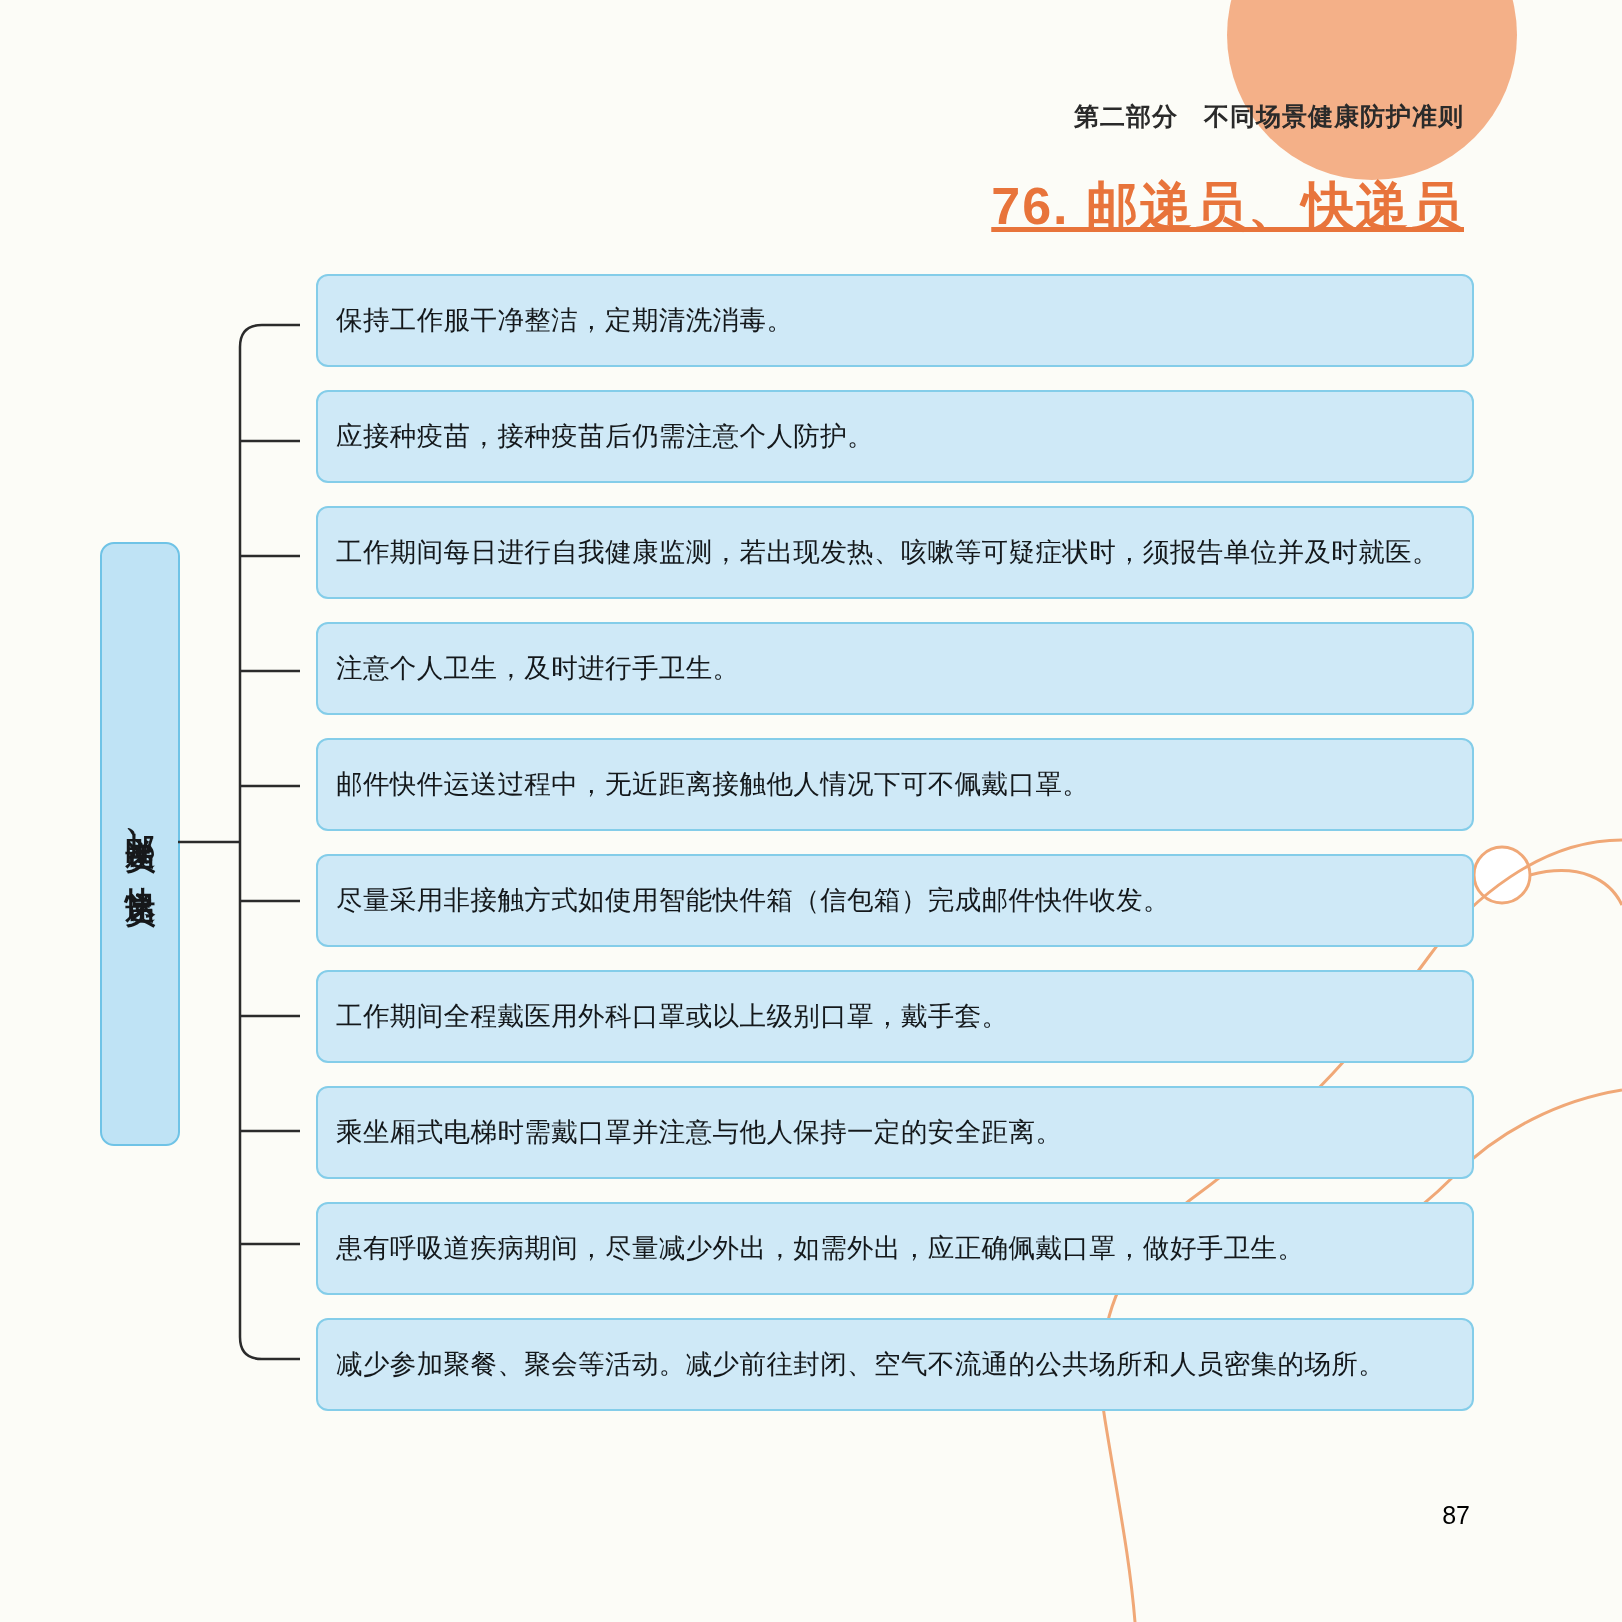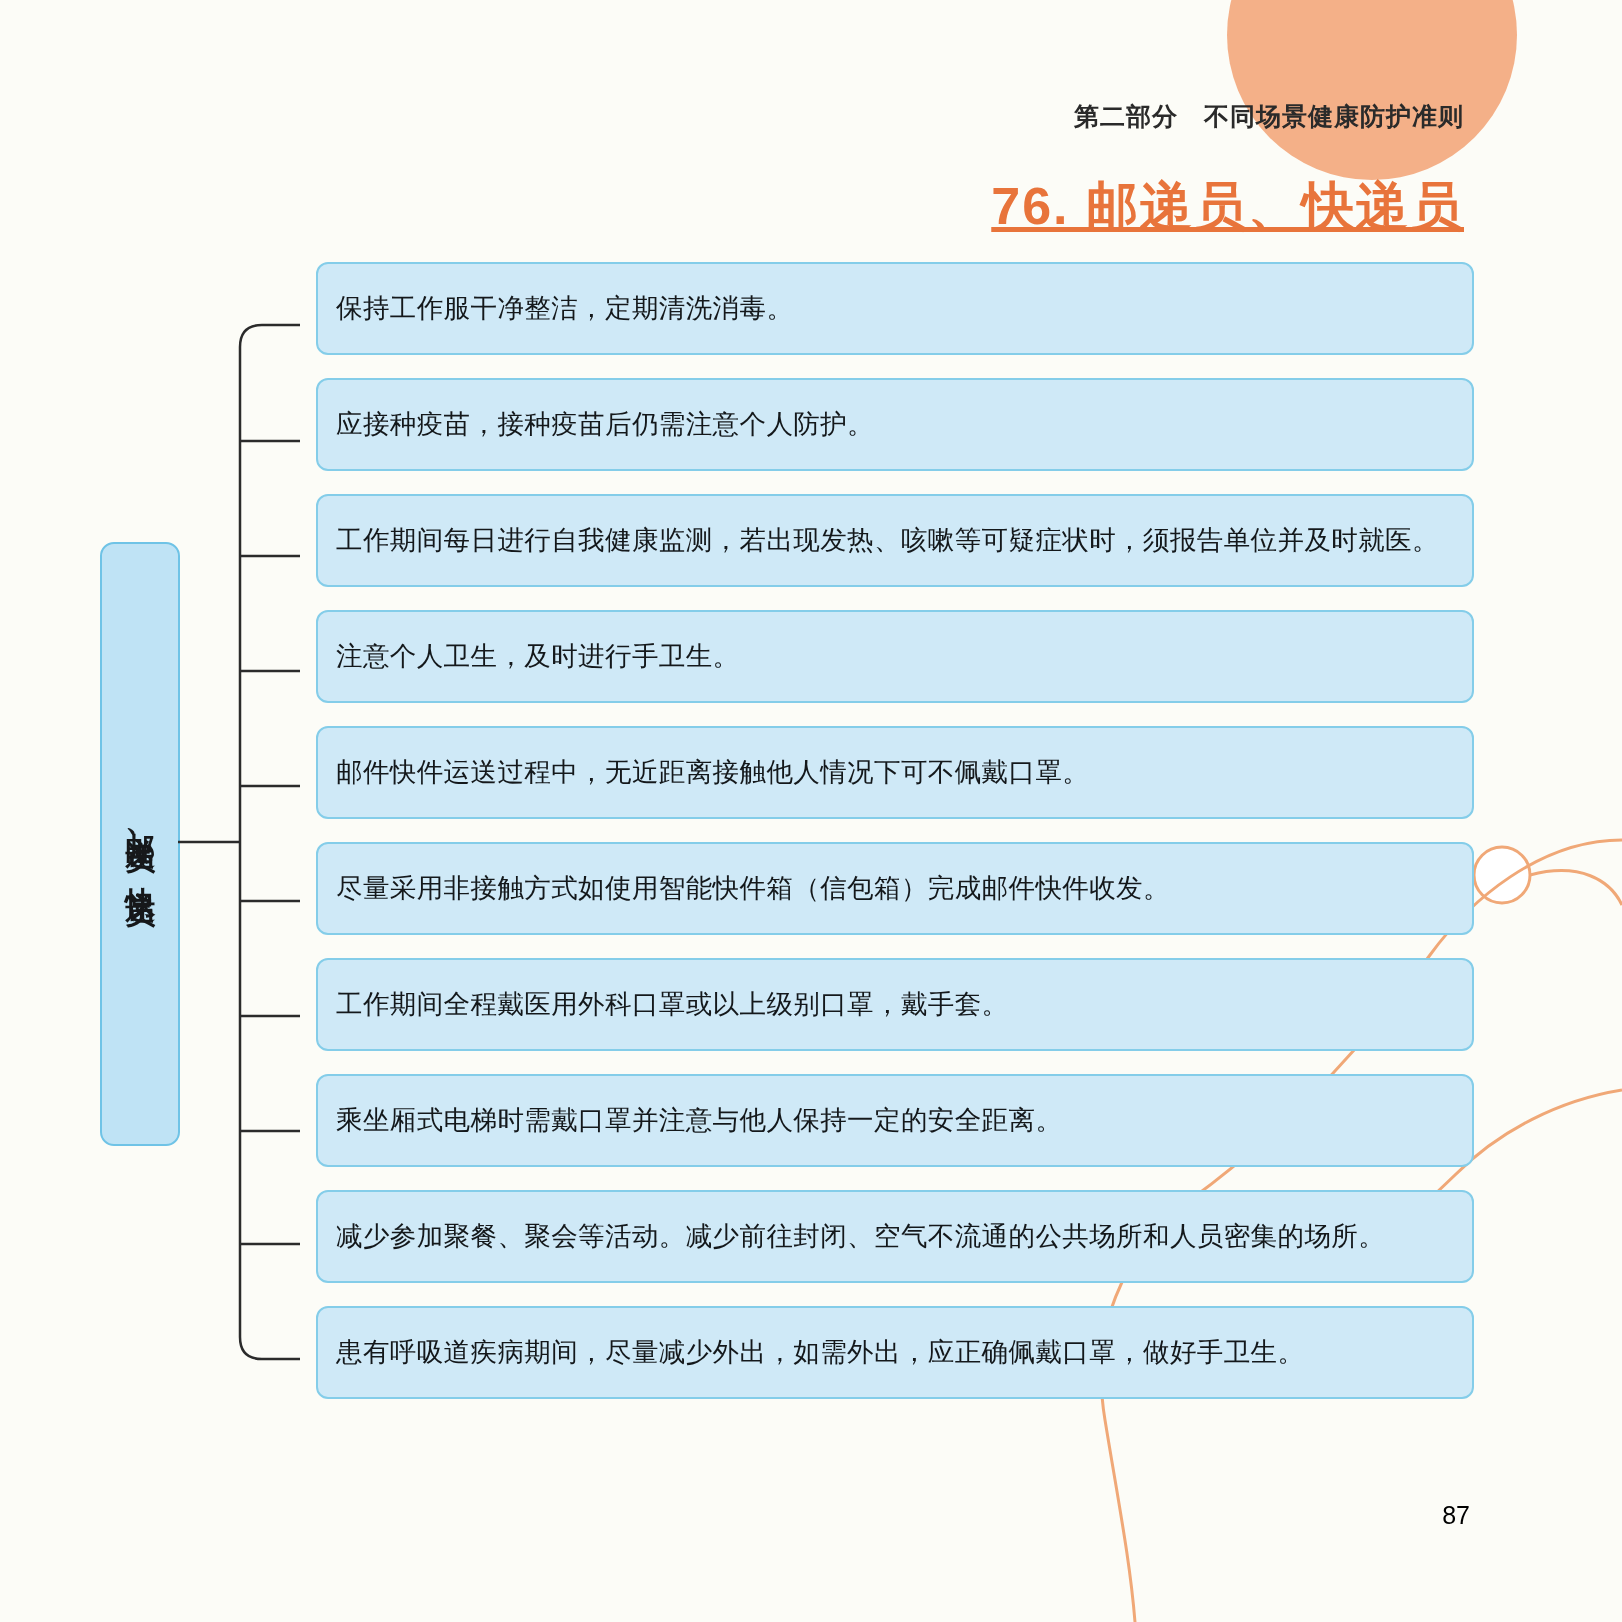--- a/index.html
+++ b/index.html
@@ -98,21 +98,21 @@
   .connectors {
     position: absolute;
     left: 0;
     top: 0;
     width: 1622px;
     height: 1160px;
   }
   .items {
     position: absolute;
     left: 316px;
-    top: 0;
+    top: 12px;
     width: 1160px;
   }
   .item {
     box-sizing: border-box;
     width: 1158px;
     min-height: 93px;
     background: #cfe9f7;
     border: 2px solid #84cde9;
     border-radius: 12px;
     display: flex;
@@ -197,24 +197,24 @@
       <div class="item">
           <span class="item-text">尽量采用非接触方式如使用智能快件箱（信包箱）完成邮件快件收发。</span>
         </div>
       <div class="item">
           <span class="item-text">工作期间全程戴医用外科口罩或以上级别口罩，戴手套。</span>
         </div>
       <div class="item">
           <span class="item-text">乘坐厢式电梯时需戴口罩并注意与他人保持一定的安全距离。</span>
         </div>
       <div class="item">
+          <span class="item-text">患有呼吸道疾病期间，尽量减少外出，如需外出，应正确佩戴口罩，做好手卫生。</span>
+        </div>
+      <div class="item">
           <span class="item-text">减少参加聚餐、聚会等活动。减少前往封闭、空气不流通的公共场所和人员密集的场所。</span>
         </div>
-      <div class="item">
-          <span class="item-text">患有呼吸道疾病期间，尽量减少外出，如需外出，应正确佩戴口罩，做好手卫生。</span>
-        </div>
     </div>
 
   </div>
 
   <div class="page-number">87</div>
 
 </div>
 
 </body></html>

